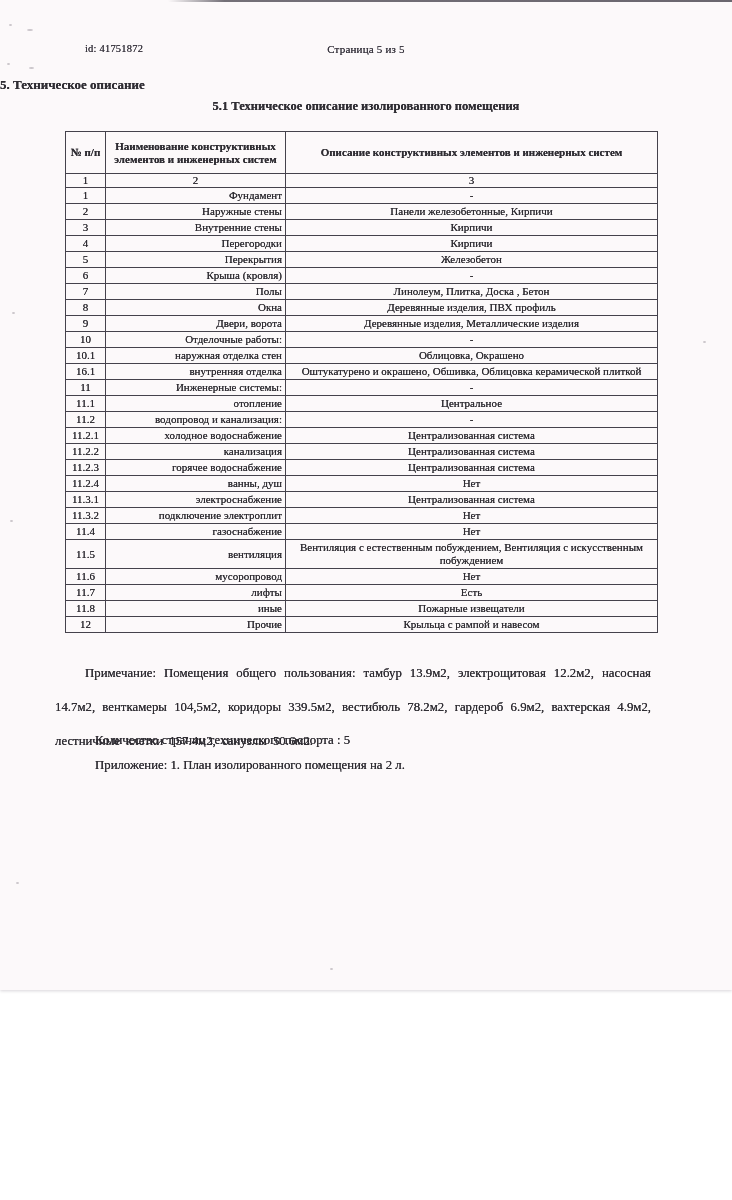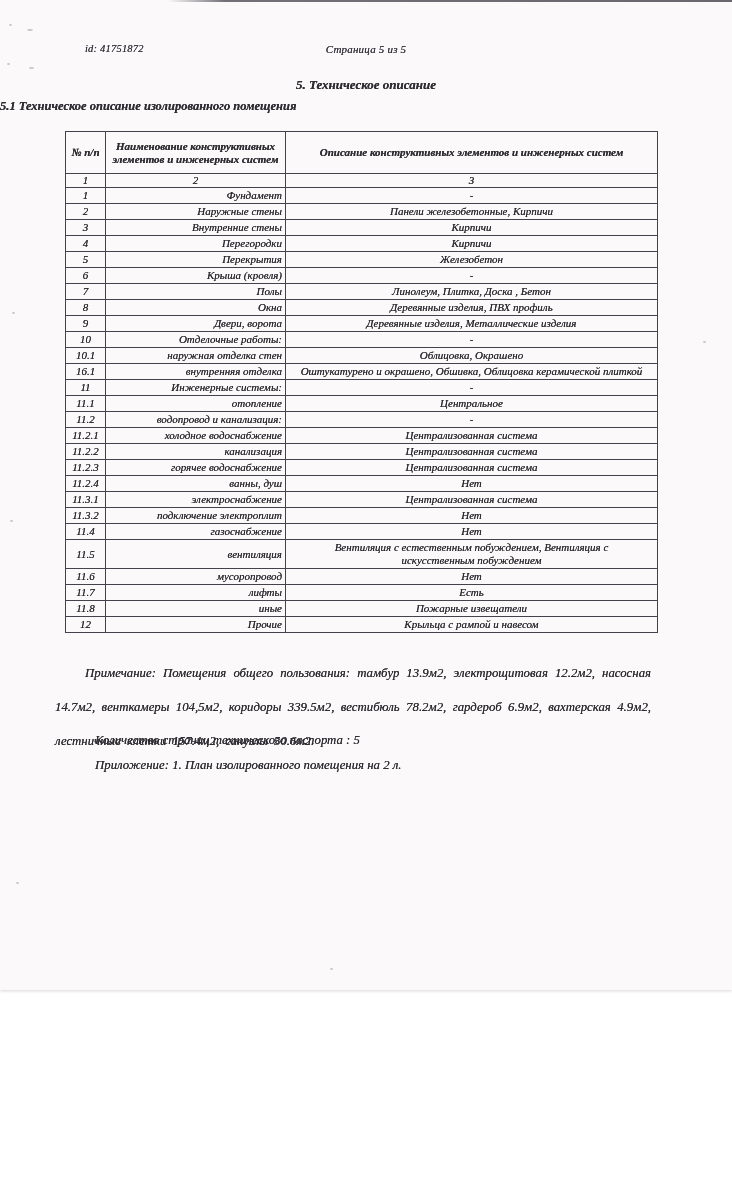--- a/index.html
+++ b/index.html
@@ -15,39 +15,39 @@
     font-family:"Liberation Serif","DejaVu Serif",serif;
     color:var(--ink);
     position:relative;
   }
   .scan-area{
     position:absolute;top:0;left:0;width:732px;height:990px;
     background:var(--paper);
     box-shadow:0 1px 3px rgba(120,108,122,.28);
     overflow:hidden;
   }
-  .scan-area .txt{ text-shadow:0 0 .5px currentColor;font-style:italic; }
+  .scan-area .txt{ text-shadow:0 0 .5px currentColor; }
   .top-scan-line{
     position:absolute;top:0;left:168px;right:0;height:2px;
     background:linear-gradient(90deg, rgba(70,66,76,0), rgba(70,66,76,.75) 10%, rgba(70,66,76,.8));
   }
   .doc-id{
     position:absolute;top:43px;left:85px;
     font-size:10.5px;color:#3a3740;letter-spacing:.2px;
   }
   .page-indicator{
     position:absolute;top:43px;left:0;width:100%;text-align:center;
     font-size:11px;color:#3a3740;letter-spacing:.2px;
   }
   .section-title{
-    position:absolute;top:77px;left:0;width:100%;text-align:center;
+    position:absolute;top:77px;left:0;width:100%;
     font-size:13px;font-weight:bold;
   }
   .section-subtitle{
-    position:absolute;top:99px;left:0;width:100%;
+    position:absolute;top:99px;left:0;width:100%;text-align:center;
     font-size:12.5px;font-weight:bold;
   }
   table.tech{
     position:absolute;top:131px;left:65px;width:592px;
     border-collapse:collapse;table-layout:fixed;
     font-size:11px;line-height:13px;
   }
   table.tech col.c-num{width:40px;}
   table.tech col.c-name{width:180px;}
   table.tech col.c-desc{width:372px;}

